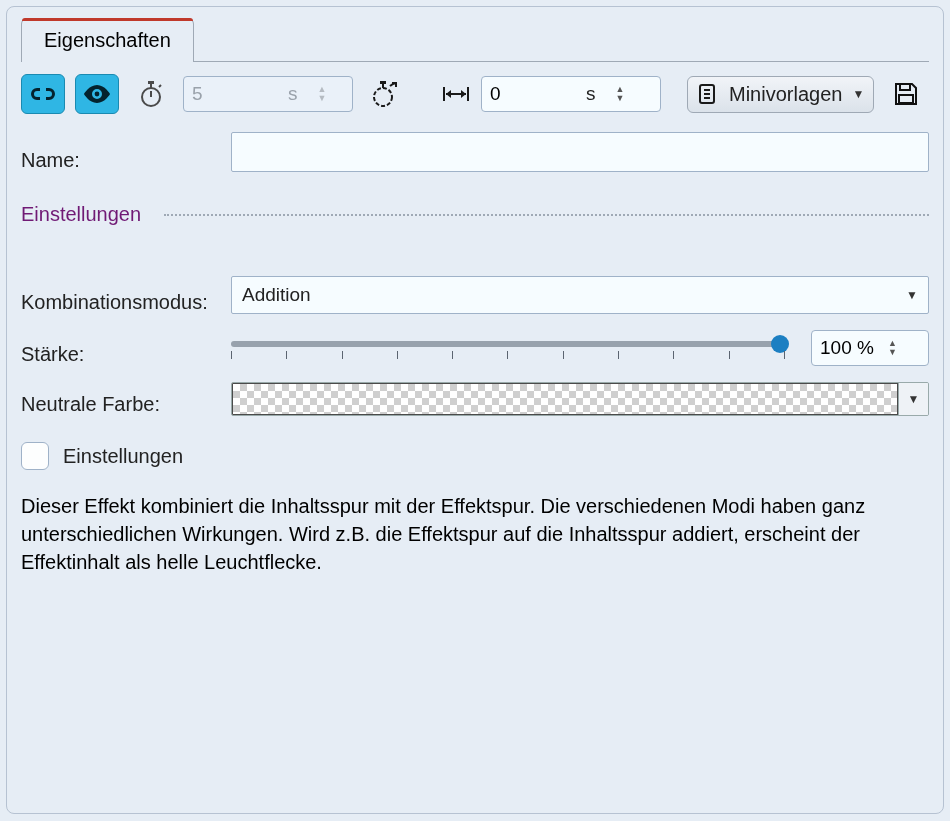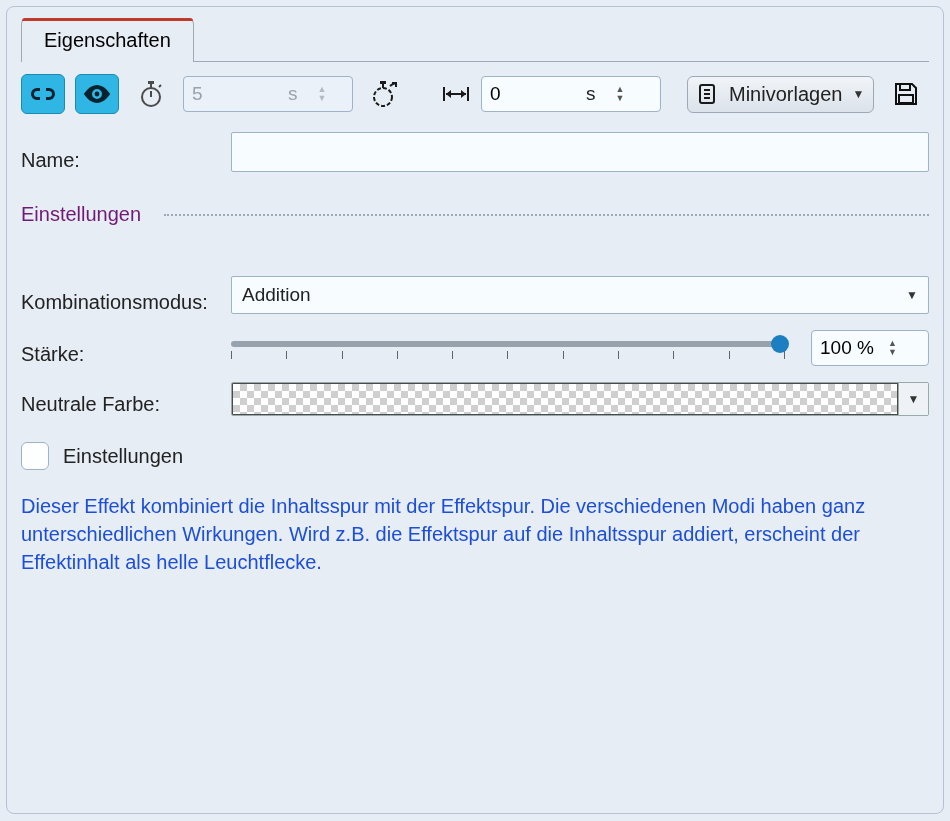--- a/index.html
+++ b/index.html
@@ -260,21 +260,21 @@
   .check .box {
     width: 28px; height: 28px;
     border: 1px solid #9fb2c8;
     border-radius: 6px;
     background: #fdfefe;
   }
 
   .help-text {
     font-size: 20px;
     line-height: 1.4;
-    color: #1d4ed8;
+    color: #000000;
     margin-top: 22px;
   }
 
   svg { display: block; }
   .caret { font-size: 12px; color: #333; }
 </style>
 </head>
 <body>
 
 <div class="panel">

